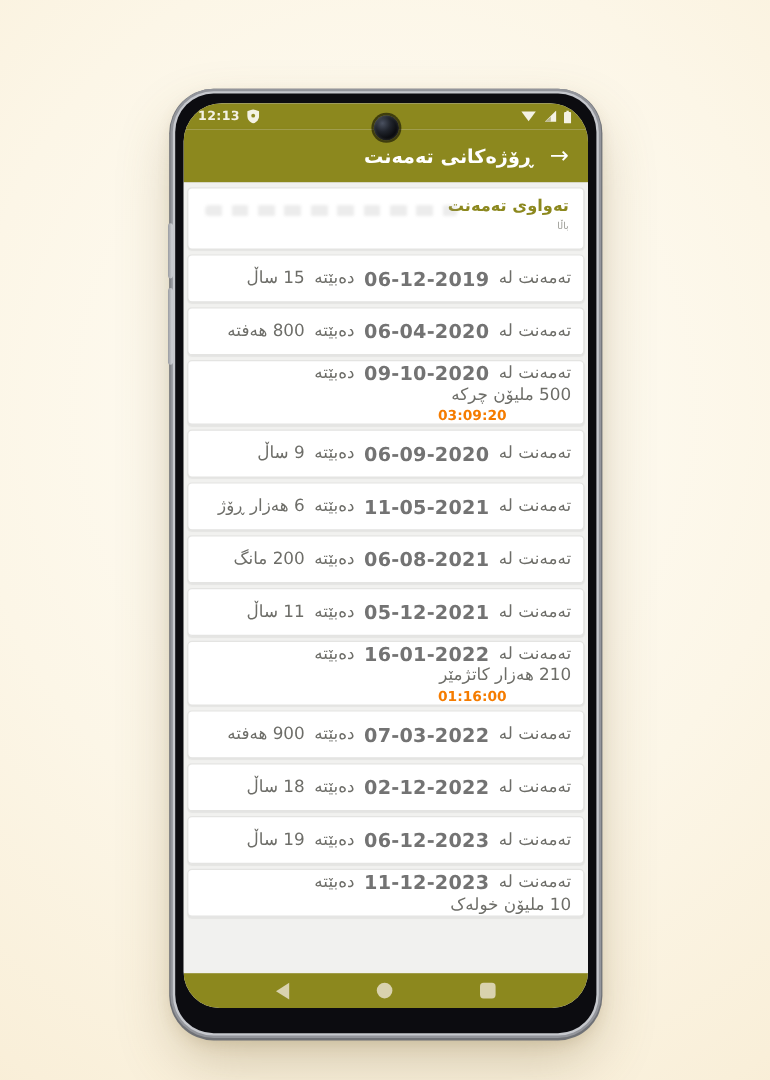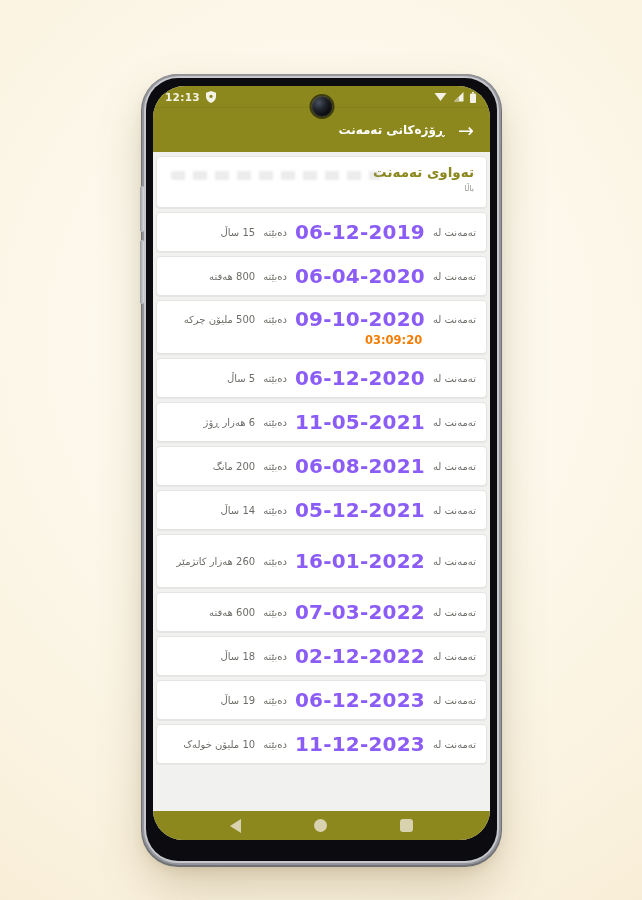--- a/index.html
+++ b/index.html
@@ -46,21 +46,21 @@
   .sb-ic { display:block; }
 
   
   .appbar {
     height:44px; background:#8c881e; flex:0 0 auto;
     display:flex; align-items:center; direction:rtl;
     padding:0 16px; gap:14px;
     box-shadow:0 1px 3px rgba(0,0,0,.25);
   }
   .back-arrow { color:#fff; font-size:19px; line-height:1; cursor:pointer; }
-  .appbar-title { color:#fff; font-size:12px; font-weight:700; }
+  .appbar-title { color:#fff; font-size:16px; font-weight:700; }
 
   
   .list {
     flex:1 1 auto; overflow:hidden; background:#f1f1ef;
     padding:4px 3px 0 3px; display:flex; flex-direction:column; gap:4px;
   }
   .card {
     background:#fff; border:1px solid #e4e4e2; border-radius:4px;
     box-shadow:0 1px 1px rgba(0,0,0,.05);
   }
@@ -72,24 +72,24 @@
     filter: blur(1.2px); border-radius:3px;
   }
   .summary-sub { color:#9a9a94; font-size:8px; margin-top:4px; }
 
   .row {
     direction:rtl; display:flex; flex-wrap:wrap; align-items:center;
     column-gap:8px; padding:0 10px; flex:0 0 auto;
     height:40px; cursor:pointer;
   }
   .row.two-line { height:54px; align-content:center; }
-  .row-prefix, .row-verb, .row-value { color:#6d6d68; font-size:10px; white-space:nowrap;text-align:right; }
+  .row-prefix, .row-verb, .row-value { color:#6d6d68; font-size:14px; white-space:nowrap;text-align:right; }
   .row-date {
-    direction:ltr; unicode-bidi:isolate; color:#8b5cf6;
-    font-weight:700; font-size:20px; letter-spacing:.2px; white-space:nowrap;text-align:right;
+    direction:ltr; unicode-bidi:isolate; color:#737373;
+    font-weight:700; font-size:16px; letter-spacing:.2px; white-space:nowrap;text-align:right;
   }
   .row-time {
     flex-basis:100%; direction:ltr; text-align:left; padding-left:198px;
     color:#f57c00; font-weight:700; font-size:11.5px; margin-top:2px;
   }
 
   
   .navbar {
     height:29px; background:#8c881e; flex:0 0 auto;
     display:flex; align-items:center; justify-content:space-around; padding:0 40px;
@@ -160,57 +160,58 @@
         </div>
         <div class="card row two-line">
           <span class="row-prefix">تەمەنت لە</span>
           <span class="row-date">09-10-2020</span>
           <span class="row-verb">دەبێتە</span>
           <span class="row-value">500 ملیۆن چرکە</span>
           <div class="row-time">03:09:20</div>
         </div>
         <div class="card row">
           <span class="row-prefix">تەمەنت لە</span>
-          <span class="row-date">06-12-2020</span>
-          <span class="row-verb">دەبێتە</span>
-          <span class="row-value">5 ساڵ</span>
+          <span class="row-date">06-09-2020</span>
+          <span class="row-verb">دەبێتە</span>
+          <span class="row-value">9 ساڵ</span>
 
         </div>
         <div class="card row">
           <span class="row-prefix">تەمەنت لە</span>
           <span class="row-date">11-05-2021</span>
           <span class="row-verb">دەبێتە</span>
           <span class="row-value">6 هەزار ڕۆژ</span>
 
         </div>
         <div class="card row">
           <span class="row-prefix">تەمەنت لە</span>
           <span class="row-date">06-08-2021</span>
           <span class="row-verb">دەبێتە</span>
           <span class="row-value">200 مانگ</span>
 
         </div>
         <div class="card row">
           <span class="row-prefix">تەمەنت لە</span>
           <span class="row-date">05-12-2021</span>
           <span class="row-verb">دەبێتە</span>
-          <span class="row-value">14 ساڵ</span>
+          <span class="row-value">11 ساڵ</span>
 
         </div>
         <div class="card row two-line">
           <span class="row-prefix">تەمەنت لە</span>
           <span class="row-date">16-01-2022</span>
           <span class="row-verb">دەبێتە</span>
-          <span class="row-value">260 هەزار کاتژمێر</span>
+          <span class="row-value">210 هەزار کاتژمێر</span>
+          <div class="row-time">01:16:00</div>
         </div>
         <div class="card row">
           <span class="row-prefix">تەمەنت لە</span>
           <span class="row-date">07-03-2022</span>
           <span class="row-verb">دەبێتە</span>
-          <span class="row-value">600 هەفتە</span>
+          <span class="row-value">900 هەفتە</span>
 
         </div>
         <div class="card row">
           <span class="row-prefix">تەمەنت لە</span>
           <span class="row-date">02-12-2022</span>
           <span class="row-verb">دەبێتە</span>
           <span class="row-value">18 ساڵ</span>
 
         </div>
         <div class="card row">

